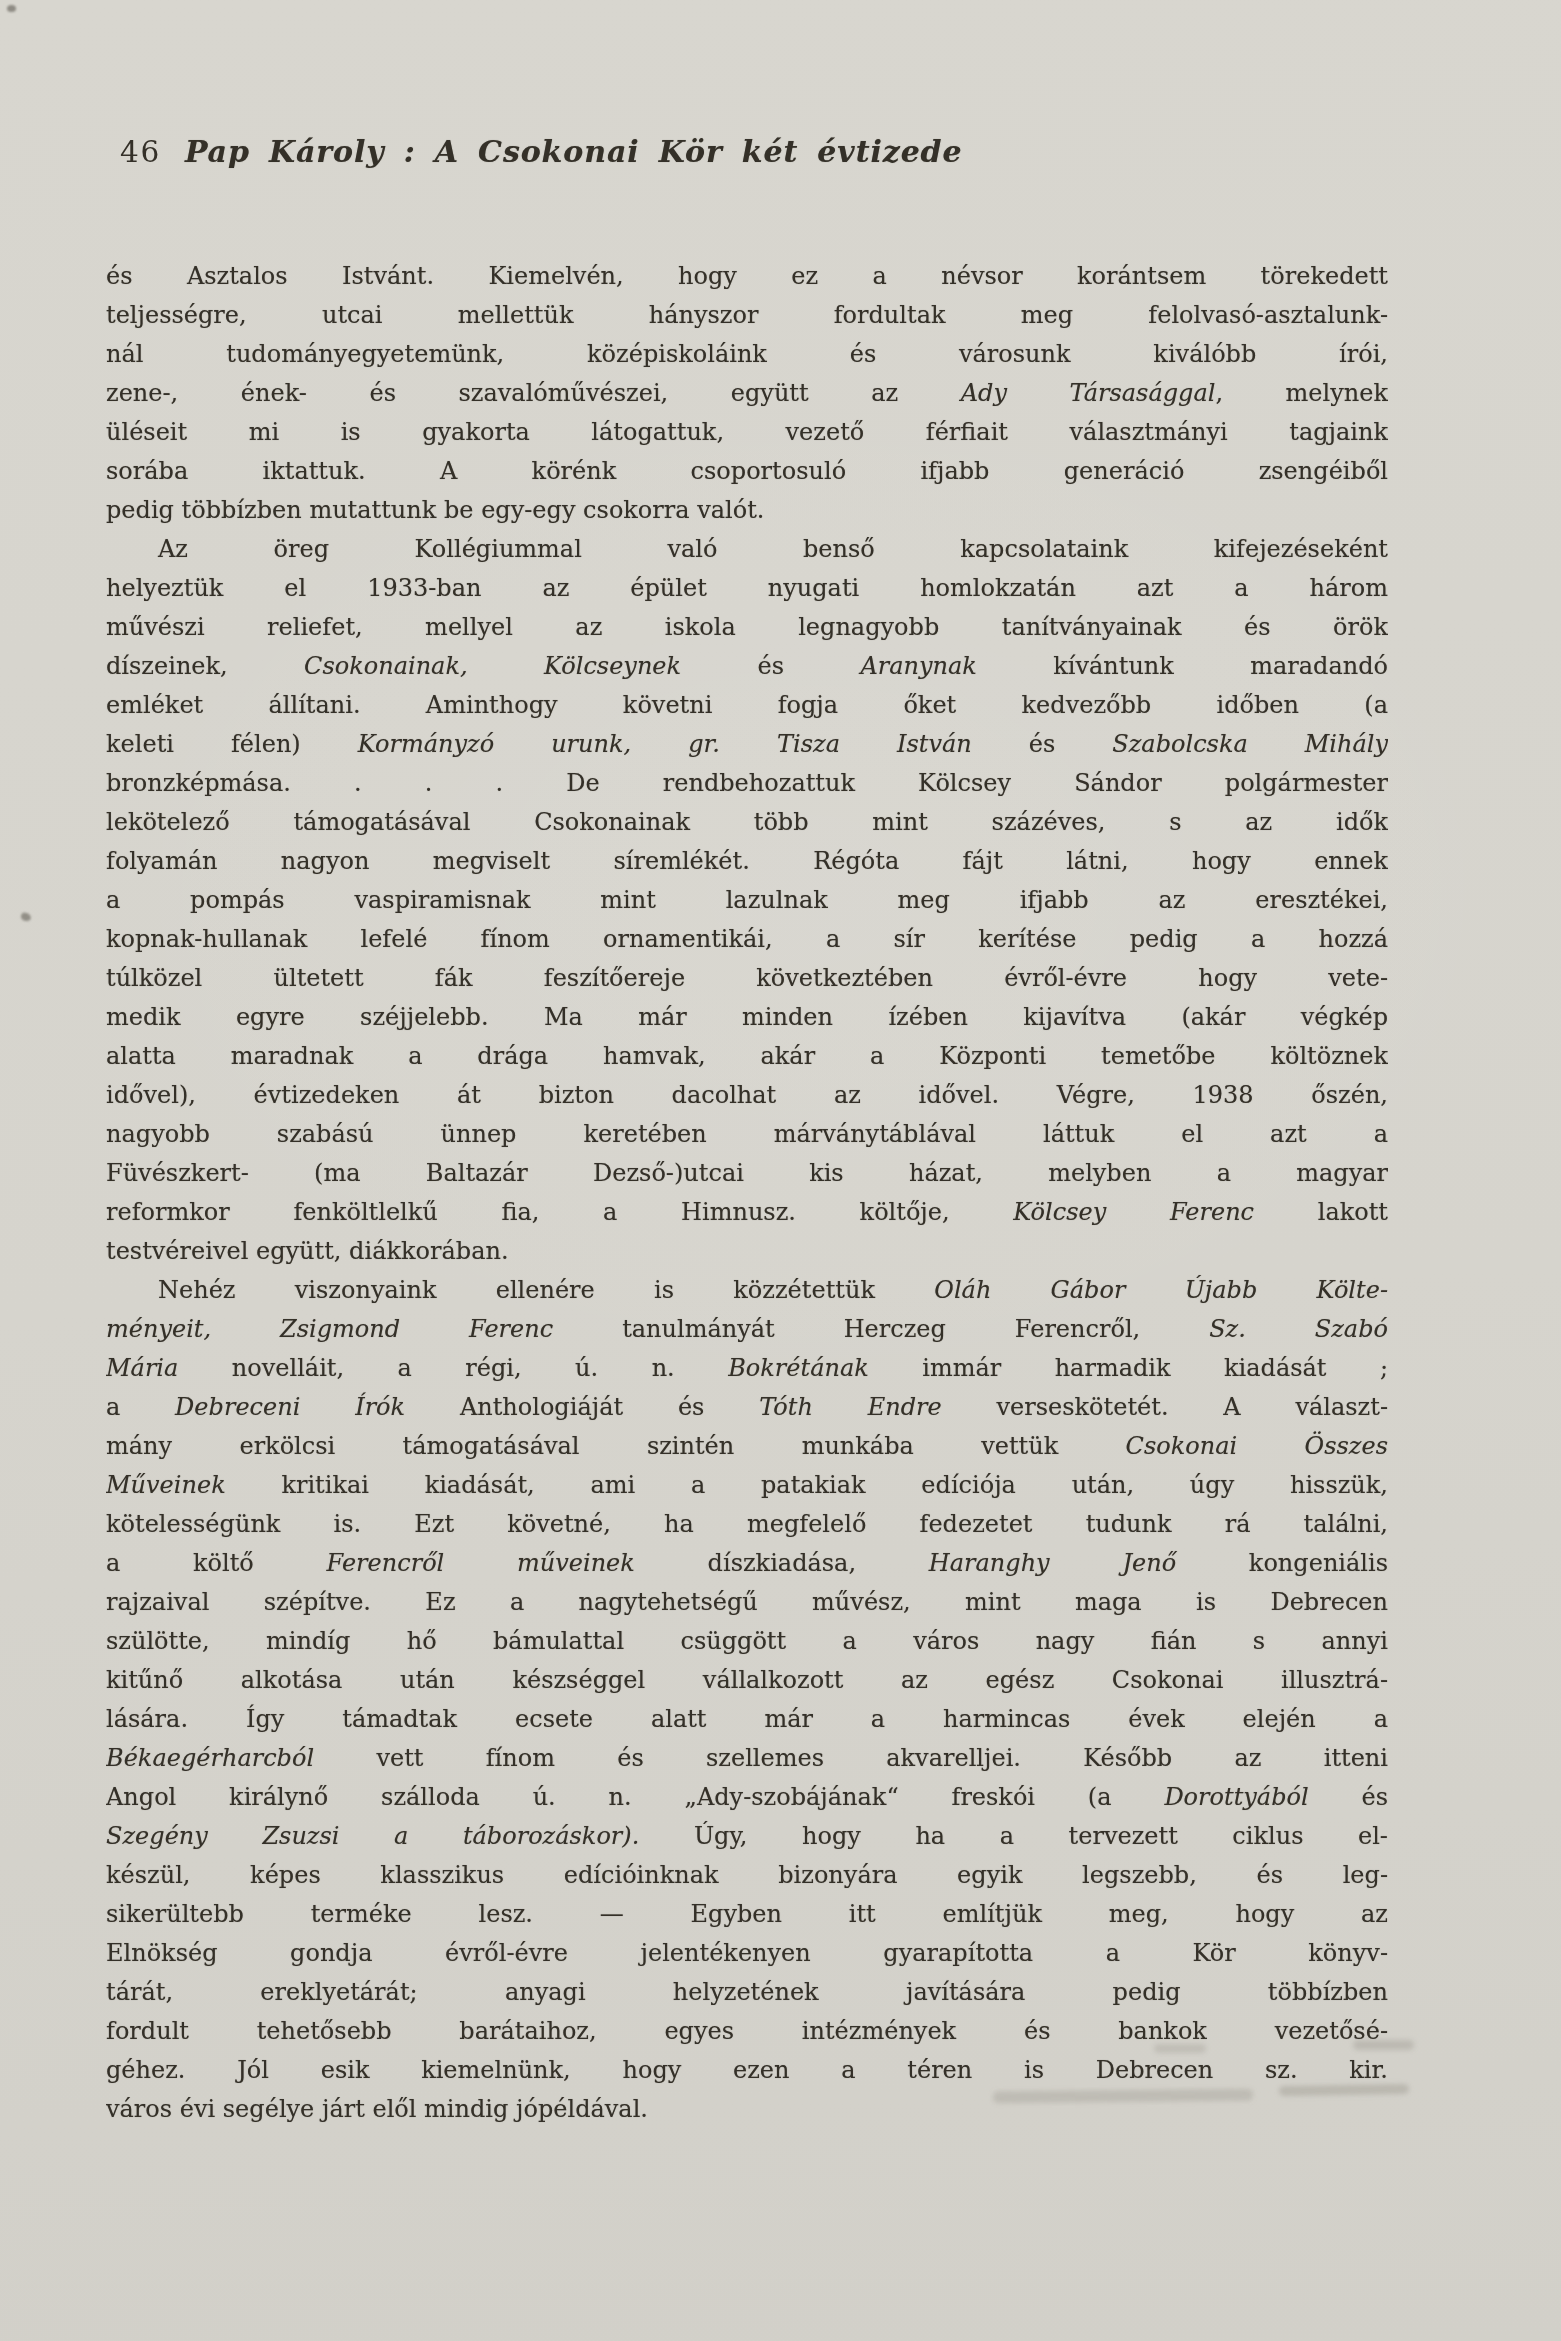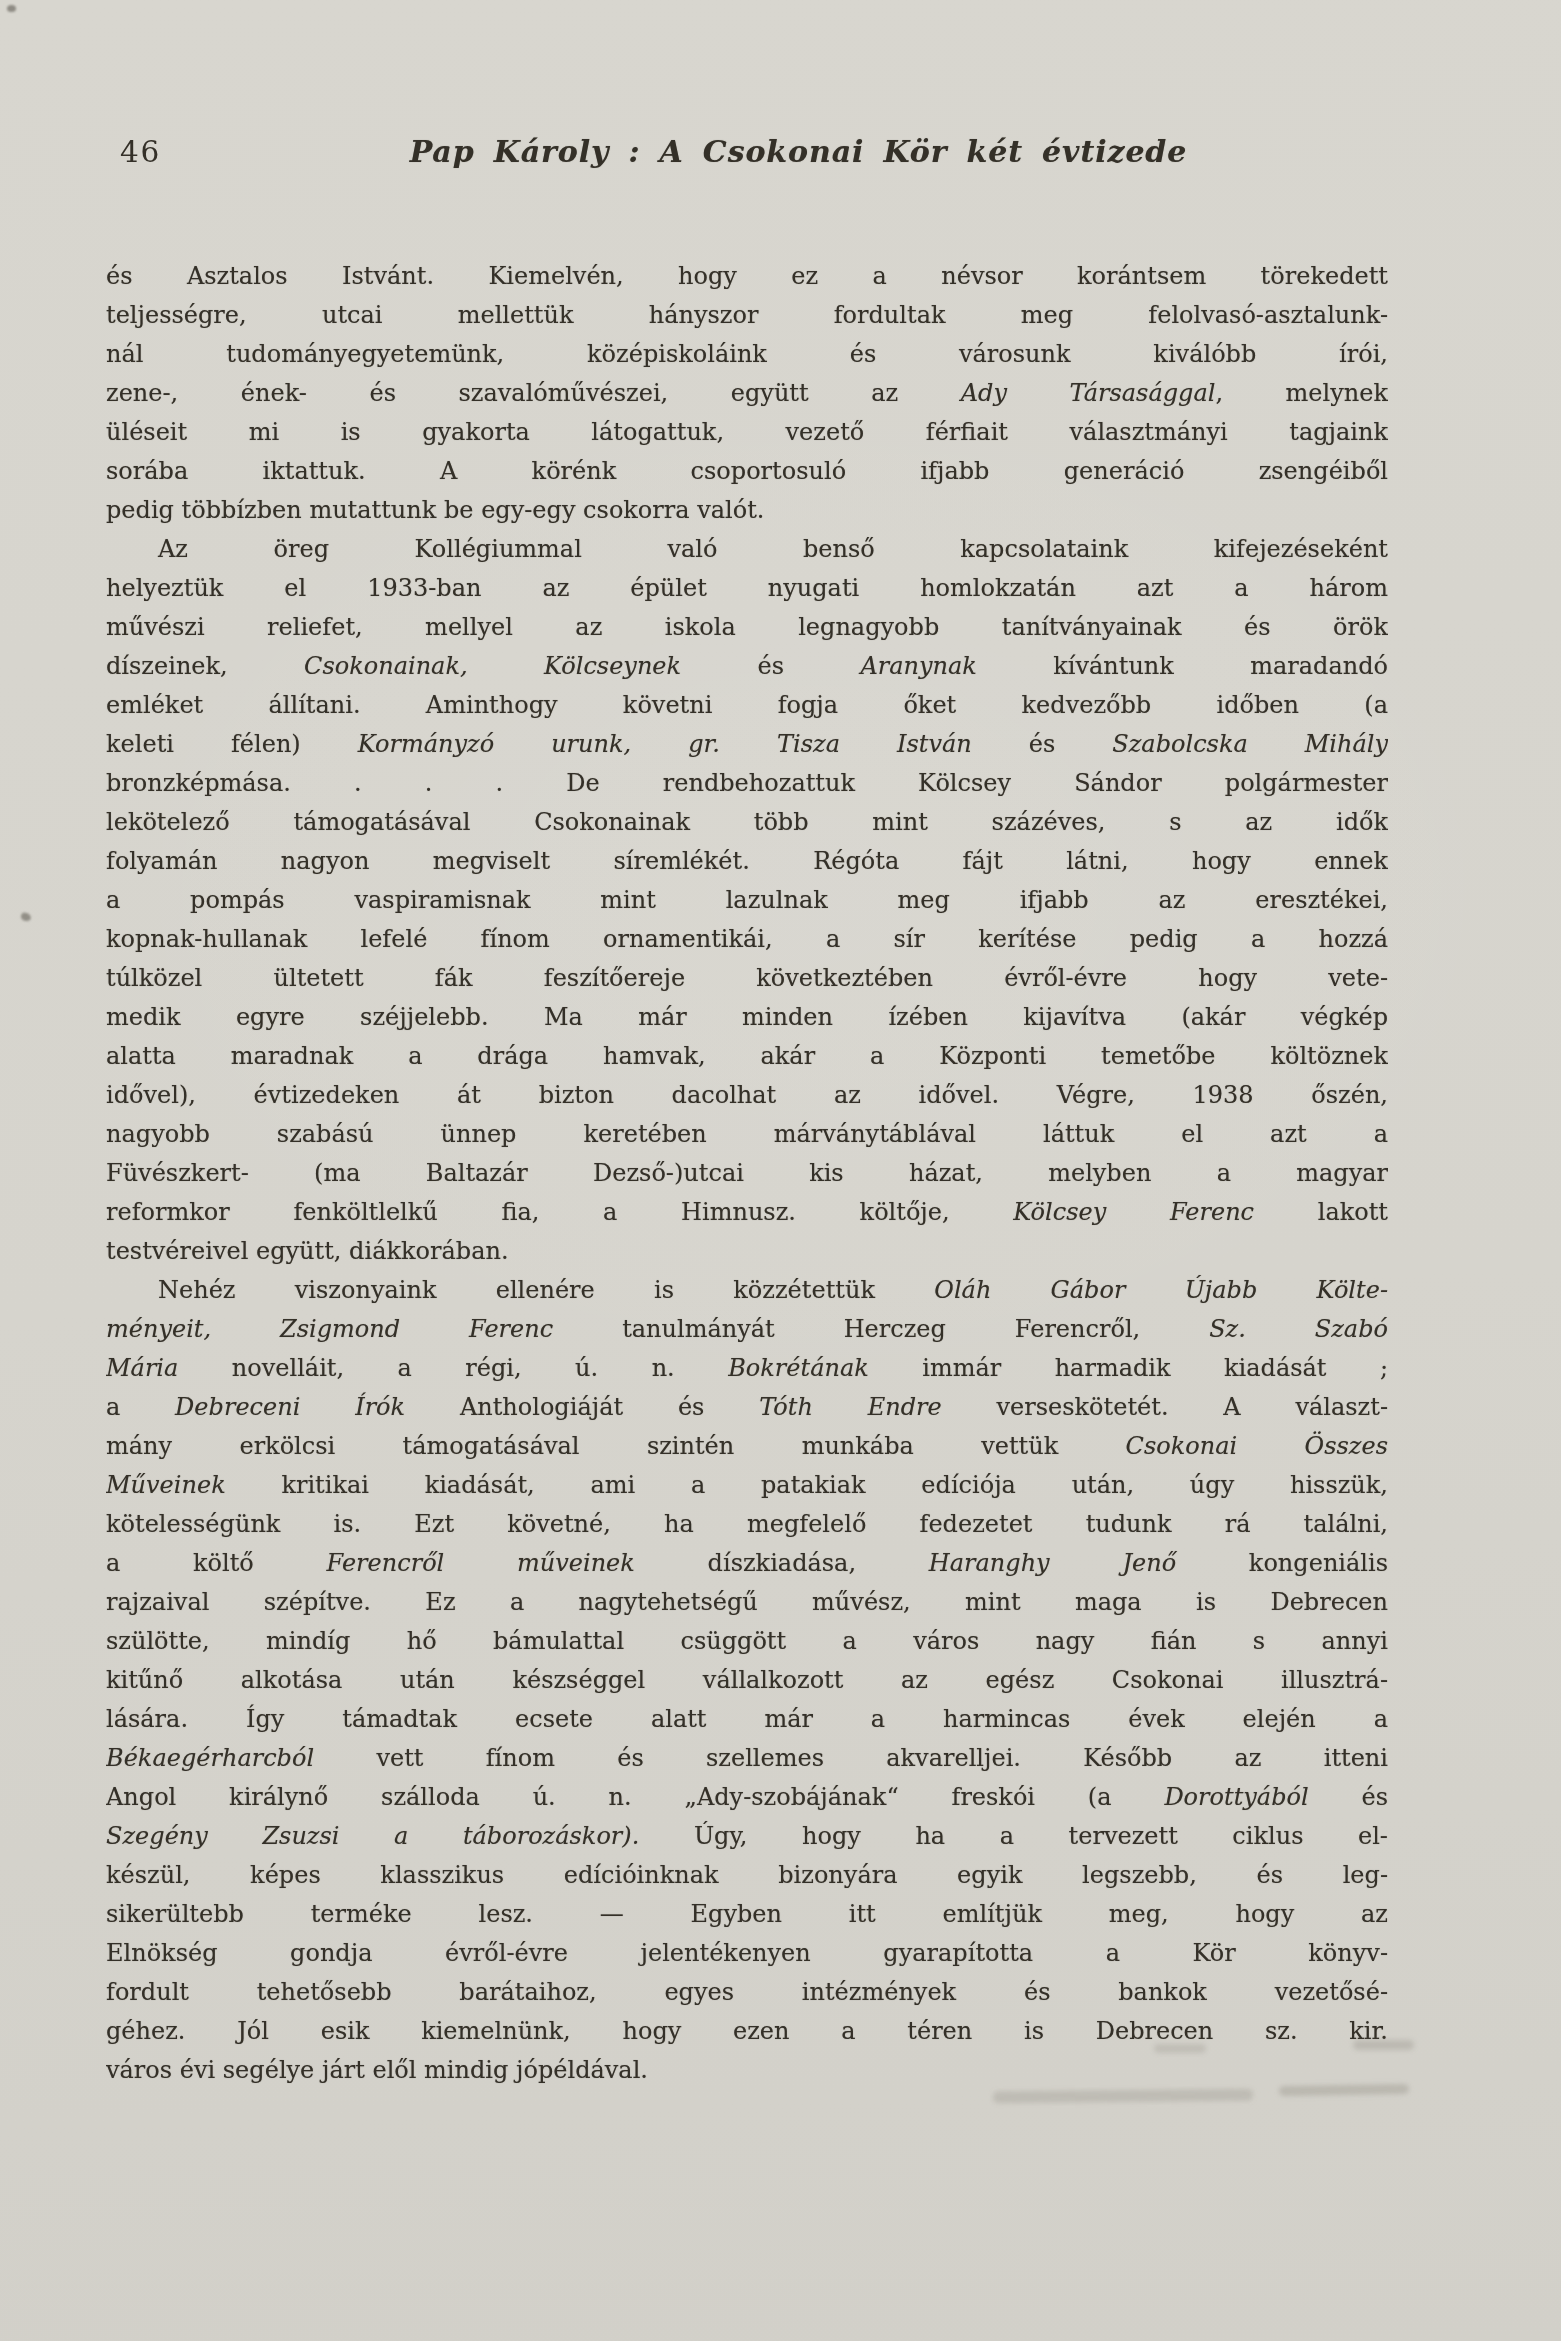--- a/index.html
+++ b/index.html
@@ -24,21 +24,21 @@
     display: flex; align-items: baseline;
     font-size: 29.5px;
   }
   .pagenum {
     padding-left: 14px;
     letter-spacing: 1.7px;
     text-align: center;
   }
   .title {
     flex: 1;
-    text-align: center;
+    text-align: left;
     transform: translateX(24px);
     font-style: italic;
     font-weight: bold;
     font-size: 30px;
     word-spacing: 7.8px;
     letter-spacing: 0.9px;
     text-shadow: 0 0 0.9px rgba(52,48,40,.45);
   }
   
   .bodytext {
@@ -128,20 +128,21 @@
       <div class="line"><span>rajzaival szépítve. Ez a nagytehetségű művész, mint maga is Debrecen</span></div>
       <div class="line"><span>szülötte, mindíg hő bámulattal csüggött a város nagy fián s annyi</span></div>
       <div class="line"><span>kitűnő alkotása után készséggel vállalkozott az egész Csokonai illusztrá-</span></div>
       <div class="line"><span>lására. Így támadtak ecsete alatt már a harmincas évek elején a</span></div>
       <div class="line"><span class="it">Békaegérharcból</span><span> vett fínom és szellemes akvarelljei. Később az itteni</span></div>
       <div class="line"><span>Angol királynő szálloda ú. n. „Ady-szobájának“ freskói (a </span><span class="it">Dorottyából</span><span> és</span></div>
       <div class="line"><span class="it">Szegény Zsuzsi a táborozáskor).</span><span> Úgy, hogy ha a tervezett ciklus el-</span></div>
       <div class="line"><span>készül, képes klasszikus edícióinknak bizonyára egyik legszebb, és leg-</span></div>
       <div class="line"><span>sikerültebb terméke lesz. — Egyben itt említjük meg, hogy az</span></div>
       <div class="line"><span>Elnökség gondja évről-évre jelentékenyen gyarapította a Kör könyv-</span></div>
+      <div class="line"><span>tárát, ereklyetárát; anyagi helyzetének javítására pedig többízben</span></div>
       <div class="line"><span>fordult tehetősebb barátaihoz, egyes intézmények és bankok vezetősé-</span></div>
       <div class="line"><span>géhez. Jól esik kiemelnünk, hogy ezen a téren is Debrecen sz. kir.</span></div>
       <div class="line end"><span>város évi segélye járt elől mindig jópéldával.</span></div>
     </div>
 
   <div class="speck-b"></div>
   <div class="speck-a"></div>
   <div class="ghost ghost-3"></div>
   <div class="ghost ghost-4"></div>
   <div class="ghost ghost-1"></div>

